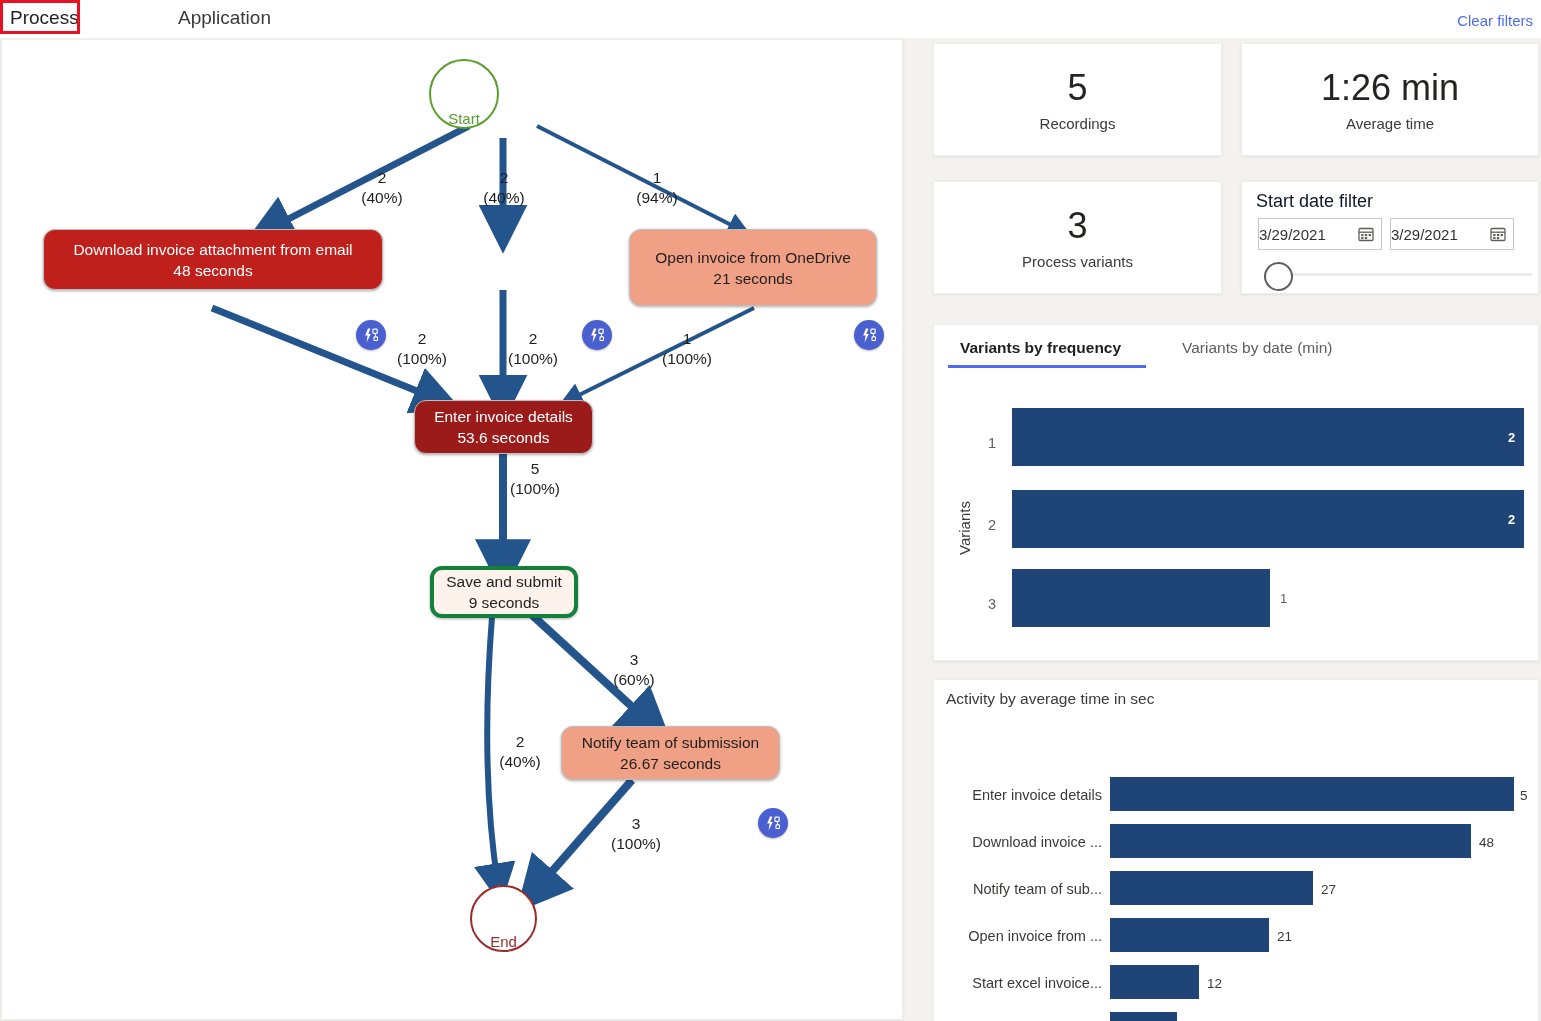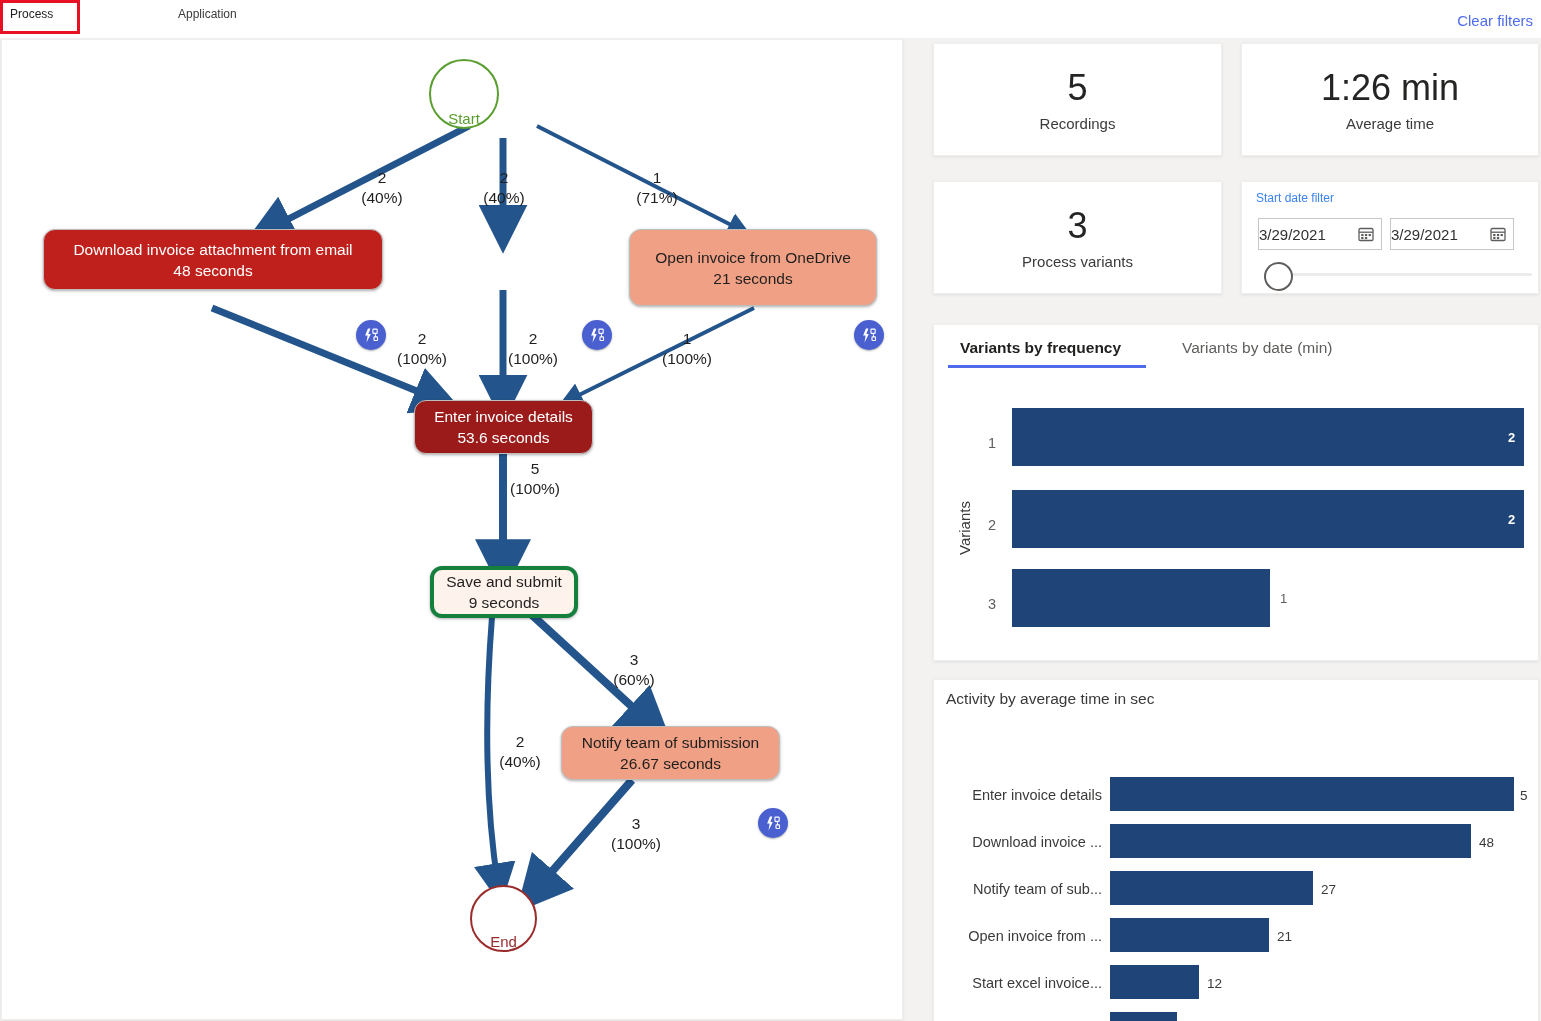--- a/index.html
+++ b/index.html
@@ -11,21 +11,21 @@
     overflow:hidden;
     position:relative;
   }
   
   .tabbar{
     position:absolute;left:0;top:0;width:1541px;height:38px;
     background:#ffffff;
   }
   .tab{
     position:absolute;top:5px;
-    font-size:12px;color:#323130;
+    font-size:19px;color:#323130;
     padding:2px 6px 6px 6px;
     cursor:pointer;
   }
   .tab.t-process{left:4px;color:#201f1e;}
   .tab.t-app{left:172px;color:#3b3a39;}
   .tab-underline{
     position:absolute;left:4px;top:31px;width:74px;height:3px;background:#4f6bed;
   }
   .tab-annot{
     position:absolute;left:0px;top:0px;width:80px;height:34px;
@@ -79,21 +79,21 @@
   .rcol{position:absolute;left:933px;top:39px;width:606px;}
   .card{
     background:#ffffff;border:1px solid #eeeeee;
     box-shadow:0 1px 3px rgba(0,0,0,.08);
     box-sizing:border-box;position:absolute;
   }
   .kpi{display:flex;flex-direction:column;align-items:center;justify-content:center;}
   .kpi .big{font-size:36px;font-weight:300;color:#252423;line-height:42px;}
   .kpi .lab{font-size:15px;color:#3b3a39;margin-top:6px;}
 
-  .datefilter-title{position:absolute;left:14px;top:9px;font-size:12px;color:#3b82f6;}
+  .datefilter-title{position:absolute;left:14px;top:9px;font-size:18px;color:#0f172a;}
   .date-input{
     position:absolute;top:36px;height:32px;width:124px;
     border:1px solid #c8c6c4;background:#fff;box-sizing:border-box;
     font-size:15px;color:#323130;
     display:flex;align-items:center;cursor:text;
   }
   .cal-icon{position:absolute;right:7px;top:7px;width:16px;height:16px;}
   .slider-track{position:absolute;left:42px;top:91px;width:248px;height:3px;background:#edebe9;border-radius:2px;}
   .slider-thumb{
     position:absolute;left:22px;top:80px;width:25px;height:25px;border-radius:50%;
@@ -172,21 +172,21 @@
   <div class="edge-label" style="left:350px;top:128px;width:60px;">
     <span>2</span><br>
     <span>(40%)</span>
   </div>
   <div class="edge-label" style="left:472px;top:128px;width:60px;">
     <span>2</span><br>
     <span>(40%)</span>
   </div>
   <div class="edge-label" style="left:625px;top:128px;width:60px;">
     <span>1</span><br>
-    <span>(71%)</span>
+    <span>(94%)</span>
   </div>
 
   <div class="node" style="left:41px;top:189px;width:340px;height:61px;background:#c0201c;color:#ffffff;border:1px solid #bdbdbd;">
     <span class="ntitle">Download invoice attachment from email</span>
     <span class="ntime">48 seconds</span>
   </div>
   <div class="badge" style="left:354px;top:280px;">
     <svg width="17" height="17" viewBox="0 0 24 24">
       <path d="M7 2 L3 12 L6.5 12 L5 22 L11 10 L7.5 10 L10.5 2 Z" fill="#ffffff"></path>
       <rect x="14" y="3" width="6" height="6" rx="1" fill="none" stroke="#ffffff" stroke-width="1.6"></rect>

